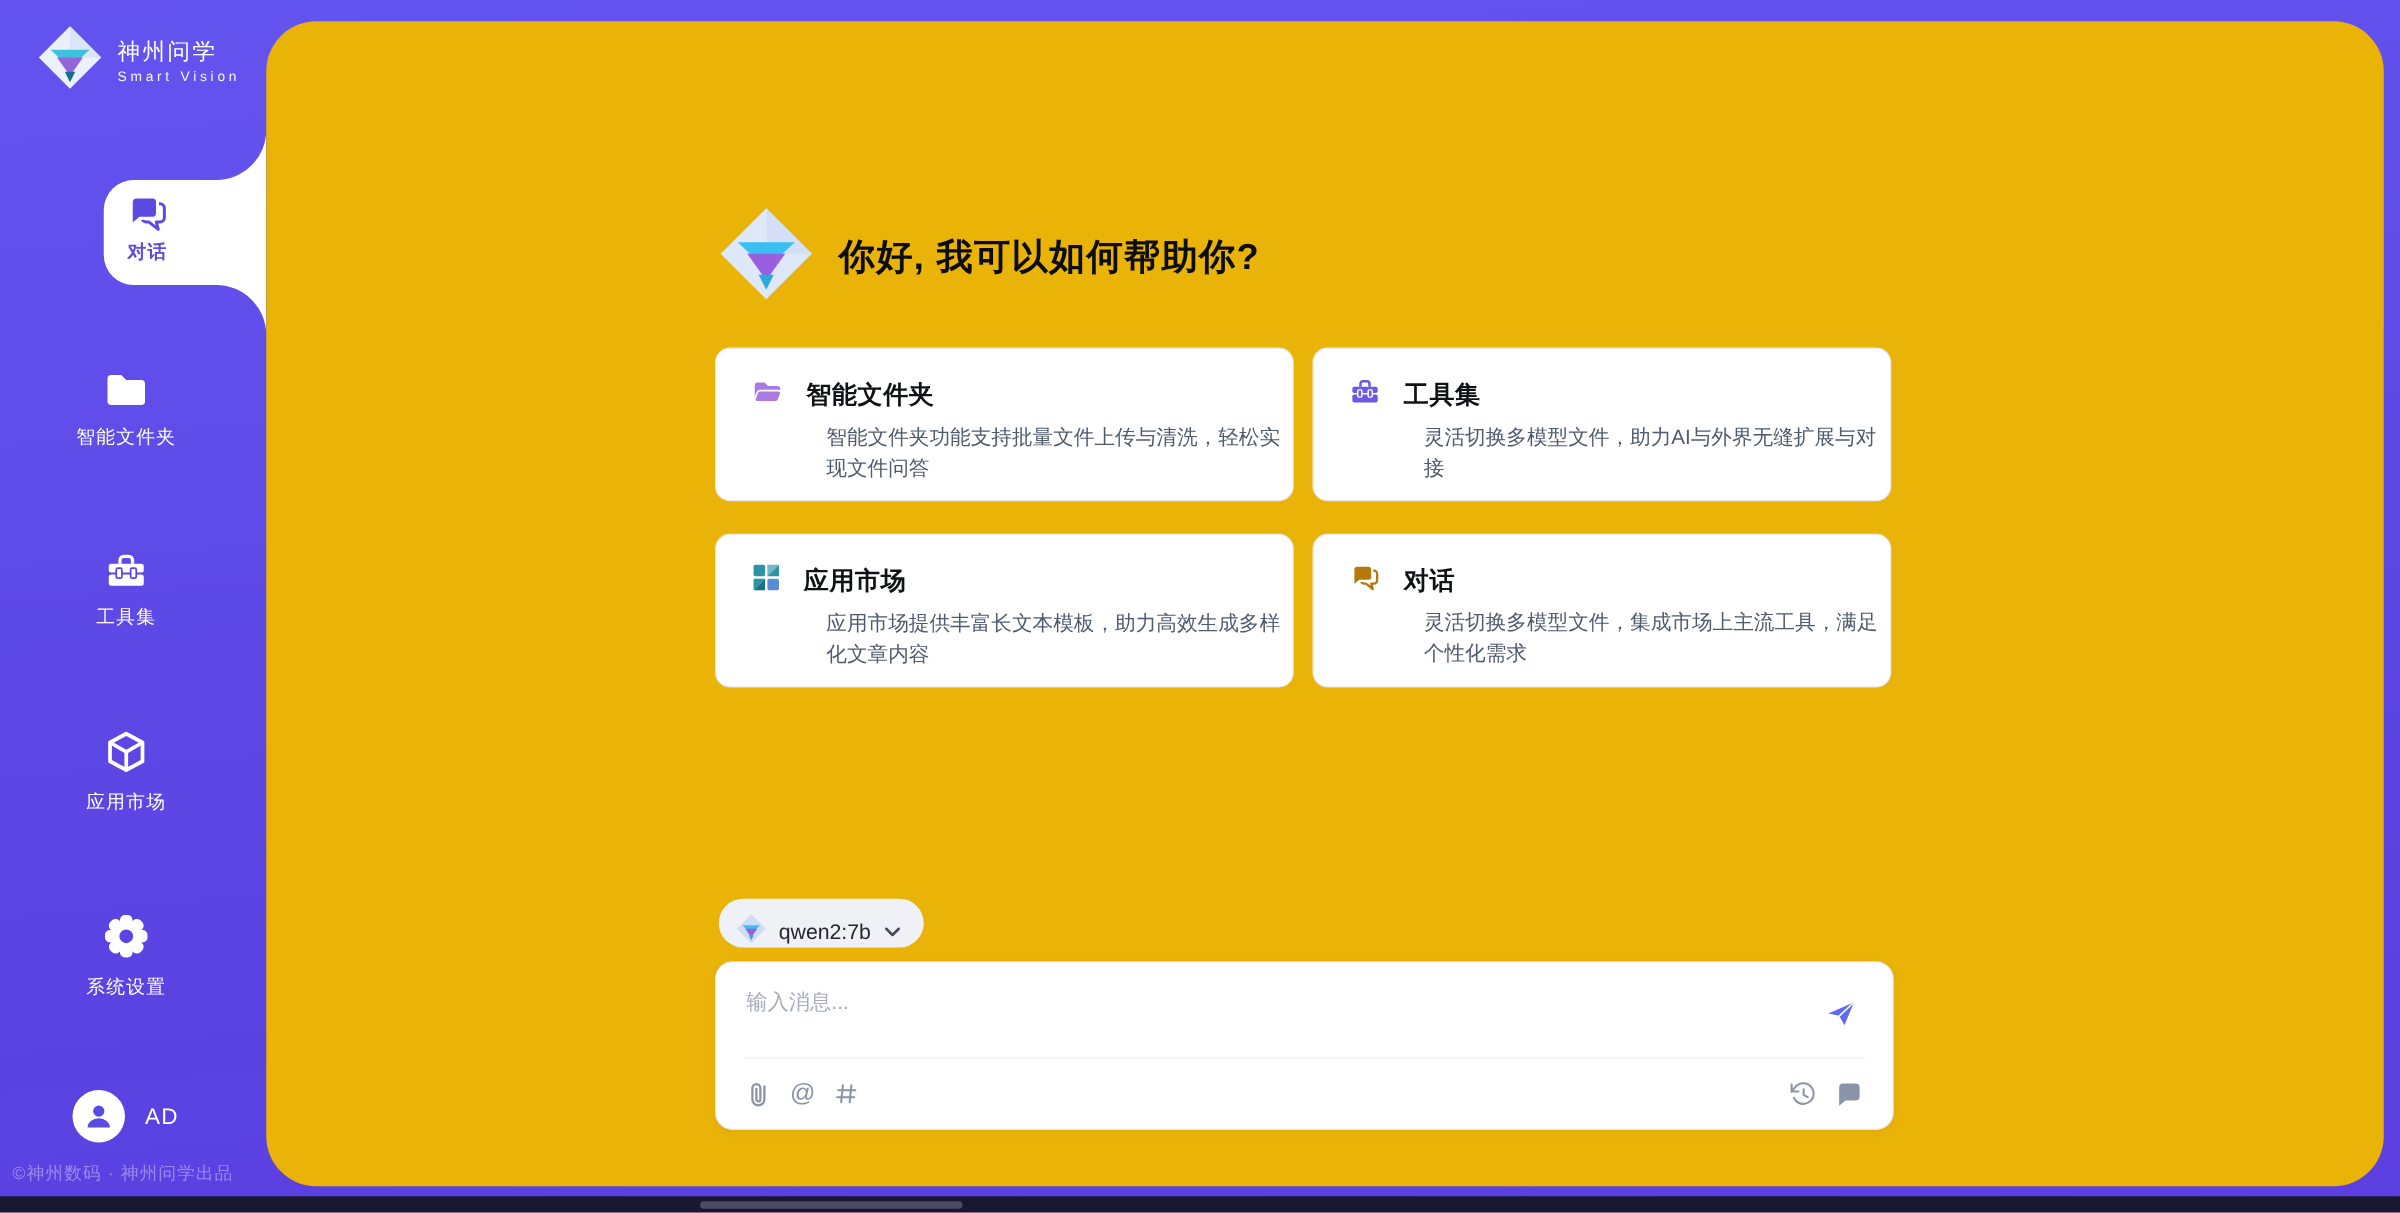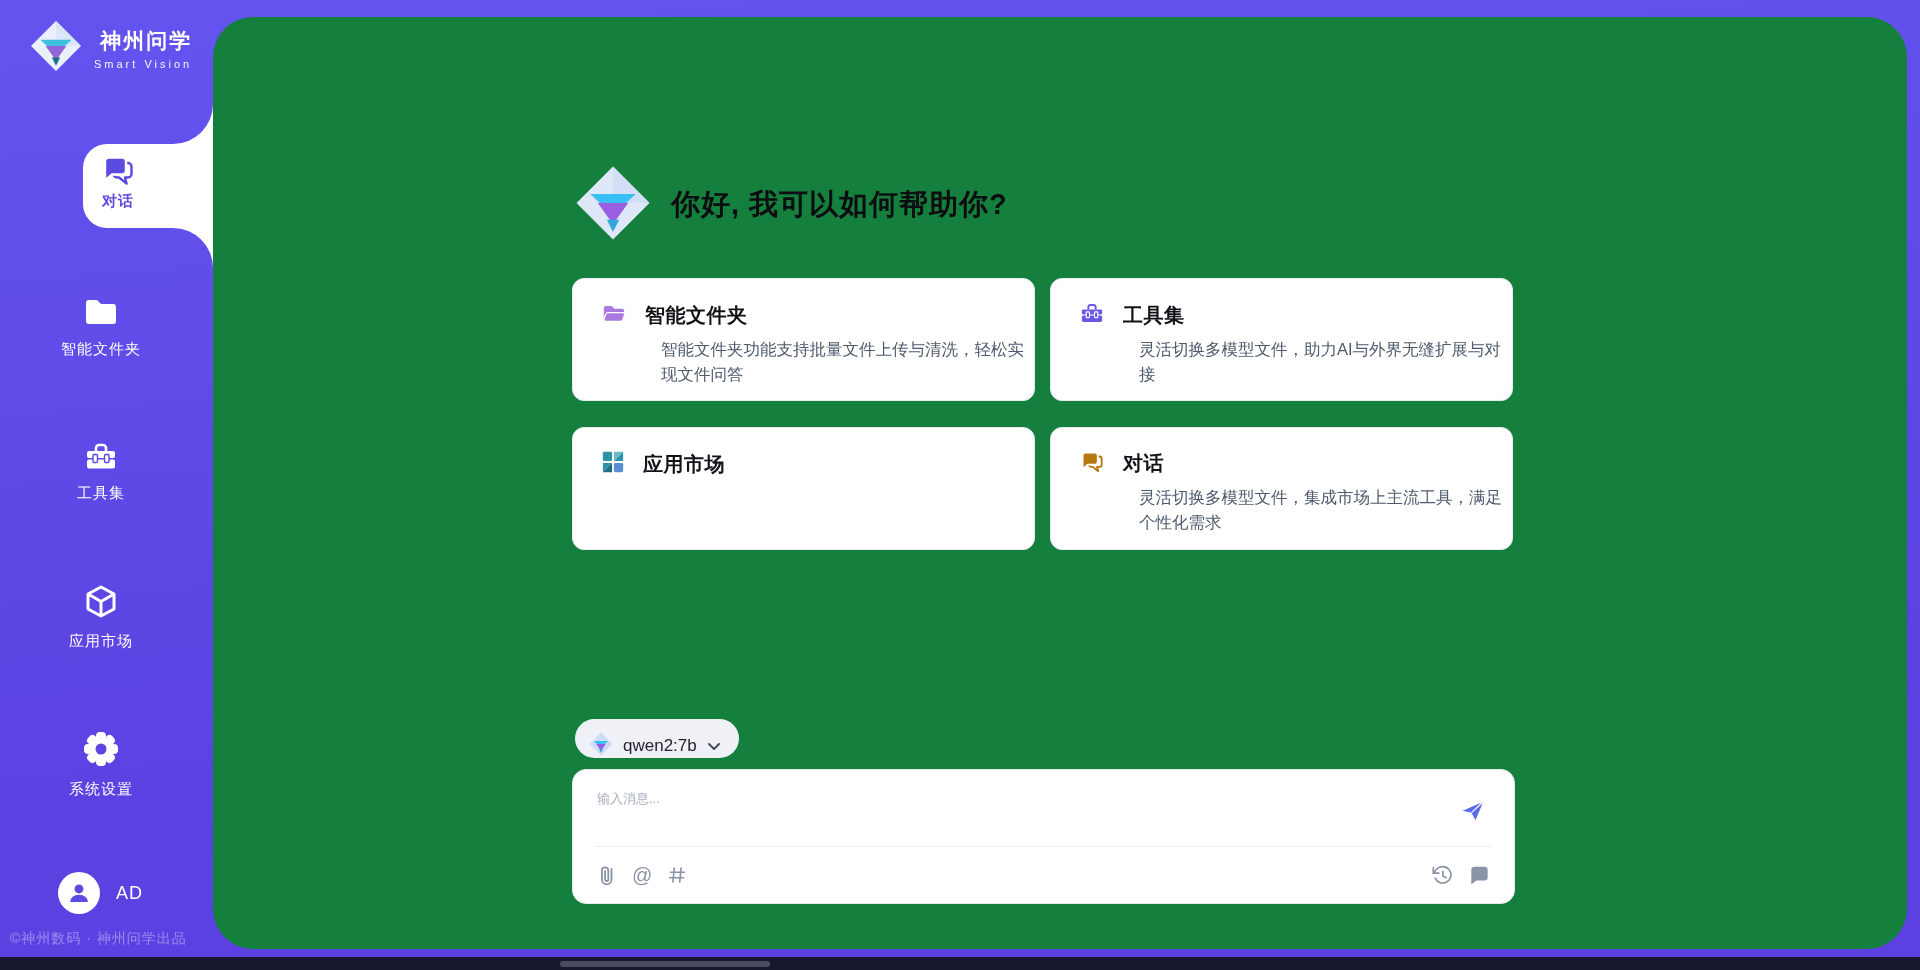--- a/index.html
+++ b/index.html
@@ -6,54 +6,54 @@
   html,body { width:1920px; height:970px; overflow:hidden; }
   body {
     font-family:"Liberation Sans","DejaVu Sans",sans-serif;
     background:linear-gradient(175deg,#6454ef 0%,#5a43e2 70%,#5c3fe0 100%);
     position:relative;
   }
 
   
   .brand { position:absolute; left:30px; top:20px; display:flex; align-items:center; gap:12px; }
   .brand-txt { color:#fff; }
-  .brand-name { font-size:21px; font-weight:700; letter-spacing:2px;text-align:right; }
+  .brand-name { font-size:18px; font-weight:400; letter-spacing:2px; }
   .brand-sub { font-size:11px; letter-spacing:3px; margin-top:3px; opacity:.95; }
 
   .nav-item { position:absolute; left:40px; width:122px; text-align:center; cursor:pointer; }
   .nav-icon { display:flex; justify-content:center; }
   .nav-label { margin-top:12px; font-size:15px; color:#fff; letter-spacing:1px; }
 
   .tab-shape { position:absolute; left:43px; top:104px; }
   .tab-content { position:absolute; left:43px; top:144px; width:150px; height:84px; text-align:center; cursor:pointer; }
   .tab-content .nav-icon { padding-top:10px; }
   .tab-content .nav-label { color:#5b4be0; font-weight:600; margin-top:6px; }
 
   .user-row { position:absolute; left:58px; top:872px; display:flex; align-items:center; gap:16px; cursor:pointer; }
   .avatar { width:42px; height:42px; border-radius:50%; background:#fff; display:flex; align-items:center; justify-content:center; }
   .user-name { color:#fff; font-size:18px; letter-spacing:1px; }
   .side-footer { position:absolute; left:10px; top:930px; font-size:14px; color:rgba(255,255,255,.38); letter-spacing:1px; }
 
   
-  .panel { position:absolute; left:213px; top:17px; width:1694px; height:932px; background:#15803d; border-radius:40px; }
+  .panel { position:absolute; left:213px; top:17px; width:1694px; height:932px; background:#eab308; border-radius:40px; }
 
   .hero { position:absolute; left:362px; top:148px; display:flex; align-items:center; }
   .hero-title { margin-left:20px; font-size:29px; font-weight:700; color:#0c0d10; letter-spacing:1px; }
 
   .cards { position:absolute; left:359px; top:261px; display:grid; grid-template-columns:463px 463px; column-gap:15px; row-gap:26px; }
   .card { width:463px; height:123px; background:#fff; border:1px solid #e9e9f1; border-radius:12px; padding:22px 28px; cursor:pointer; }
   .card-head { display:flex; align-items:center; gap:18px; }
   .card-title { font-size:20px; font-weight:700; color:#101216; letter-spacing:.5px; }
   .card-desc { margin-top:8px; margin-left:60px; width:366px; font-size:16.5px; line-height:1.52; color:#4e5a6d; }
 
   .model-pill { position:absolute; left:362px; top:702px; height:39px; padding:14px 18px 0 14px; background:#f0f1f6; border-radius:20px; display:flex; align-items:center; gap:10px; cursor:pointer; }
   .model-name { font-size:17px; color:#23272f; }
 
   .composer { position:absolute; left:359px; top:752px; width:943px; height:135px; background:#fff; border:1.5px solid #e7e8ef; border-radius:14px; box-shadow:0 2px 8px rgba(40,40,90,.04); }
-  .composer textarea { position:absolute; left:24px; top:20px; width:820px; height:46px; border:none; outline:none; resize:none; font-family:inherit; font-size:13px; color:#30343c; background:transparent; }
+  .composer textarea { position:absolute; left:24px; top:20px; width:820px; height:46px; border:none; outline:none; resize:none; font-family:inherit; font-size:17px; color:#30343c; background:transparent; }
   .composer textarea::placeholder { color:#a6adbb; }
   .send-btn { position:absolute; right:28px; top:28px; width:26px; height:26px; cursor:pointer; }
   .composer-divider { position:absolute; left:22px; right:22px; top:76px; height:1px; background:#ededf3; }
   .tool-left { position:absolute; left:24px; top:94px; display:flex; align-items:center; gap:15px; }
   .tool-right { position:absolute; right:24px; top:94px; display:flex; align-items:center; gap:16px; }
   .tool-btn { cursor:pointer; display:flex; align-items:center; }
   .at-glyph { font-size:20px; color:#8b93a6; font-weight:400; line-height:22px; }
 
   .bottom-strip { position:absolute; left:0; top:957px; width:1920px; height:13px; background:#171830; }
   .strip-thumb { position:absolute; left:560px; top:961px; width:210px; height:6px; border-radius:3px; background:#4a4c63; }
@@ -204,20 +204,21 @@
             <rect x="2" y="2" width="10" height="10" rx="1.5" fill="#2f93a8"></rect>
             <polygon points="14,2 24,2 14,12" fill="#6fb9c9"></polygon>
             <polygon points="24,2 24,12 14,12" fill="#2f93a8"></polygon>
             <polygon points="2,14 12,14 2,24" fill="#2f93a8"></polygon>
             <polygon points="12,14 12,24 2,24" fill="#1d6f85"></polygon>
             <rect x="14" y="14" width="10" height="10" rx="1.5" fill="#5b8dd6"></rect>
           </svg>
         </span>
         <span class="card-title">应用市场</span>
       </div>
+      <div class="card-desc">应用市场提供丰富长文本模板，助力高效生成多样化文章内容</div>
     </div>
 
     <div class="card">
       <div class="card-head">
         <span>
           <svg width="26" height="23" viewBox="0 0 36 32">
             <path d="M17,9 h11 a3.5,3.5 0 0 1 3.5,3.5 v7.5 a3.5,3.5 0 0 1 -3.5,3.5 h-3 l1.6,6 -7.6,-6 h-2 a3.5,3.5 0 0 1 -3.5,-3.5" fill="#ffffff" stroke="#b5790f" stroke-width="2.6" stroke-linejoin="round"></path>
             <path d="M5,7.5 a4,4 0 0 1 4,-4 h13 a4,4 0 0 1 4,4 v9 a4,4 0 0 1 -4,4 h-10 l-7,6 z" fill="#b5790f" stroke="#ffffff" stroke-width="2.4"></path>
           </svg>
         </span>

